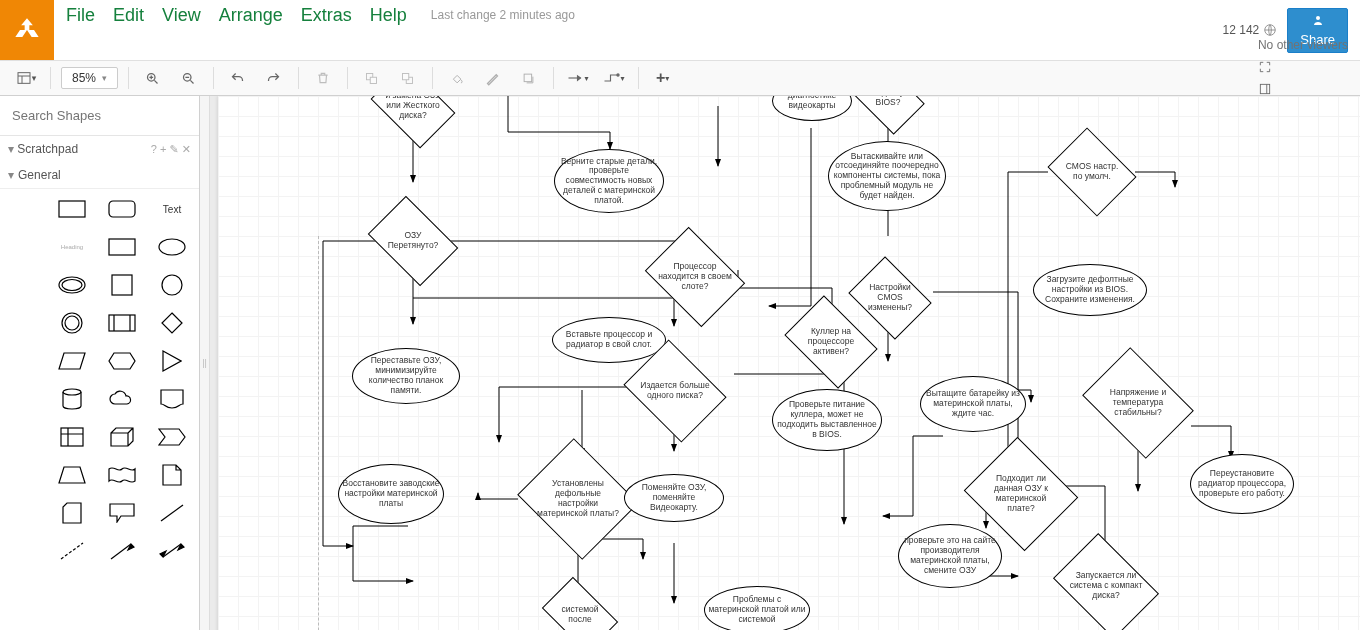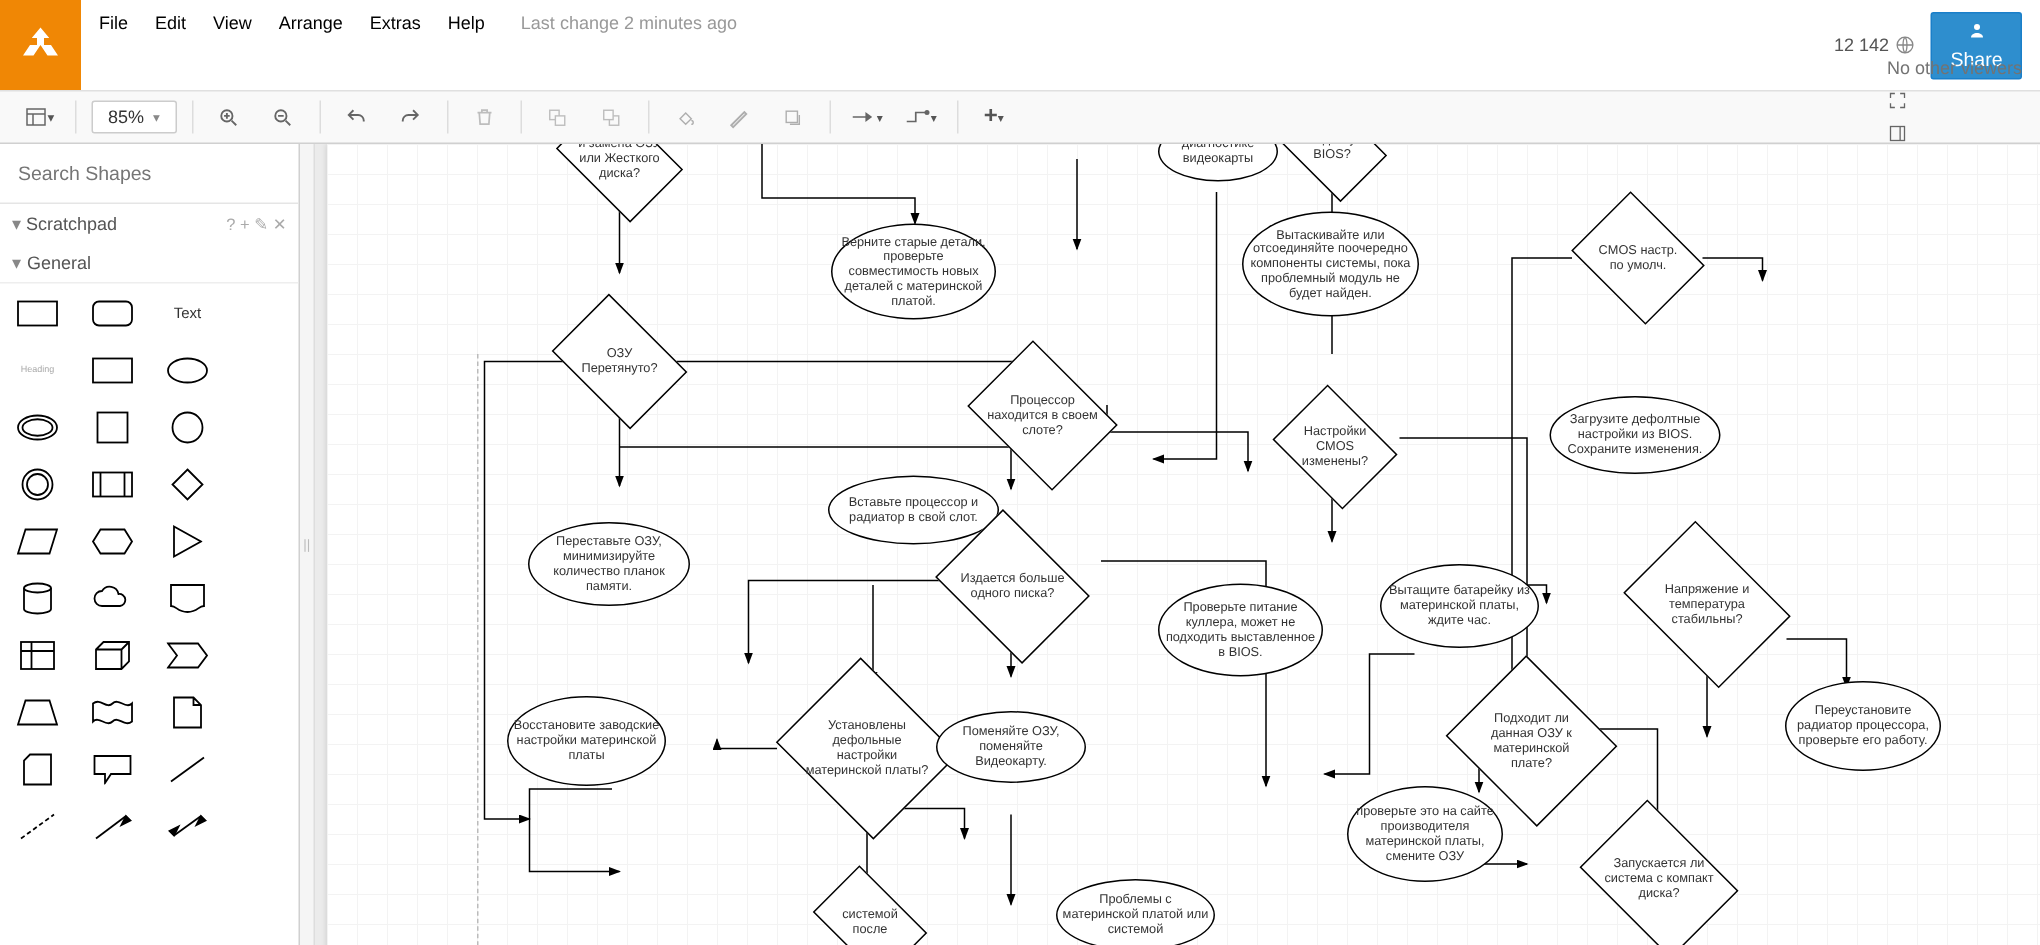--- a/index.html
+++ b/index.html
@@ -6,21 +6,21 @@
 body { width: 1360px; height: 630px; overflow: hidden; background: #fff; font-size: 13px; color: #333; }
 
 
 .header { height: 60px; display: flex; align-items: stretch; }
 .logo { width: 54px; height: 60px; background: #f08705; display: flex; align-items: center; justify-content: center; }
 .logo svg { width: 28px; height: 28px; fill: #fff; }
 .header-body { flex: 1; padding-left: 12px; display: flex; flex-direction: column; }
 .title-row { display: flex; align-items: center; height: 28px; padding-top: 4px; }
 .title { font-size: 17px; font-weight: 400; color: #333; }
 .menu-row { display: flex; align-items: center; height: 30px; gap: 0; }
-.menu-item { padding: 4px 10px 4px 0; margin-right: 8px; cursor: pointer; font-size: 12px; color: #000000; }
+.menu-item { padding: 4px 10px 4px 0; margin-right: 8px; cursor: pointer; font-size: 18px; color: #15803d; }
 .last-change { color: #999; font-size: 12px; margin-left: 6px; }
 .header-right { display: flex; align-items: center; gap: 10px; padding-right: 12px; }
 .views { font-size: 12px; color: #555; display:flex; align-items:center; gap:4px;}
 .share-btn { background: #2e8ece; color: #fff; border: 1px solid #1a7fc9; padding: 5px 12px; font-size: 13px; border-radius: 2px; cursor: pointer; display: flex; align-items: center; gap: 6px; flex-direction: column; }
 
 
 .toolbar { height: 36px; border-top: 1px solid #e0e0e0; border-bottom: 1px solid #d0d0d0; background: #f9f9f9; display: flex; align-items: center; padding: 0 8px; }
 .toolbar > * { margin: 0 4px; }
 .tb-sep { width: 1px; height: 22px; background: #ddd; margin: 0 6px; }
 .tb-btn { width: 28px; height: 26px; display: flex; align-items: center; justify-content: center; color: #555; cursor: pointer; }
@@ -29,21 +29,21 @@
 
 
 .content { display: flex; height: calc(630px - 96px); }
 .sidebar { width: 200px; border-right: 1px solid #d0d0d0; overflow: hidden; display:flex; flex-direction:column; }
 .search-row { padding: 6px; border-bottom: 1px solid #e5e5e5; display:flex; align-items:flex-start; }
 .search-row input { flex:1; border: none; font-size: 13px; padding: 6px; outline: none; }
 .search-row .si { color:#999; padding:0 6px; }
 .palette-section { padding: 6px 8px; font-size: 12px; color: #555; border-bottom:1px solid #eee; display:flex; align-items:center; gap:4px;}
 .scratch-title { padding: 6px 8px; font-size: 12px; color: #555; display:flex; align-items:center; justify-content:space-between;}
 .scratch-drop { margin: 4px 8px 12px; border: 1px dashed #ccc; color:#aaa; font-size:11px; text-align:center; padding: 14px 0; }
-.shape-grid { padding: 6px 8px; display: flex; flex-wrap: wrap; gap: 10px 16px; }
+.shape-grid { padding: 6px 8px; display: flex; flex-wrap: wrap; gap: 10px 16px; margin-left: 47px; }
 .shape-cell { width: 34px; height: 28px; display:flex; align-items:center; justify-content:center; color:#333; }
 .shape-cell svg { stroke:#000; fill:none; stroke-width:1.2; }
 
 
 .canvas-wrap { flex: 1; position: relative; overflow: hidden; background: #ebebeb; }
 .canvas-scroll { position:absolute; inset:0; overflow:hidden; }
 .paper { position: absolute; left: 8px; top: 0; width: 1150px; height: 700px; background: #fff; box-shadow: 0 0 4px rgba(0,0,0,0.15);
   background-image:
     linear-gradient(#f3f3f3 1px, transparent 1px),
     linear-gradient(90deg, #f3f3f3 1px, transparent 1px);
@@ -449,20 +449,23 @@
           </div>
       <div class="node ellipse" style="left:815px;top:168px;width:114px;height:52px">
             <span>Загрузите дефолтные настройки из BIOS. Сохраните изменения.</span>
           </div>
       <div class="node ellipse" style="left:134px;top:252px;width:108px;height:56px">
             <span>Переставьте ОЗУ, минимизируйте количество планок памяти.</span>
           </div>
       <div class="node ellipse" style="left:334px;top:221px;width:114px;height:46px">
             <span>Вставьте процессор и радиатор в свой слот.</span>
           </div>
+      <div class="node diamond" style="left:575px;top:218px;width:76px;height:56px">
+            <span>Куллер на процессоре активен?</span>
+          </div>
       <div class="node diamond" style="left:416px;top:263px;width:82px;height:64px">
             <span>Издается больше одного писка?</span>
           </div>
       <div class="node ellipse" style="left:554px;top:293px;width:110px;height:62px">
             <span>Проверьте питание куллера, может не подходить выставленное в BIOS.</span>
           </div>
       <div class="node ellipse" style="left:702px;top:280px;width:106px;height:56px">
             <span>Вытащите батарейку из материнской платы, ждите час.</span>
           </div>
       <div class="node diamond" style="left:875px;top:273px;width:90px;height:68px">

